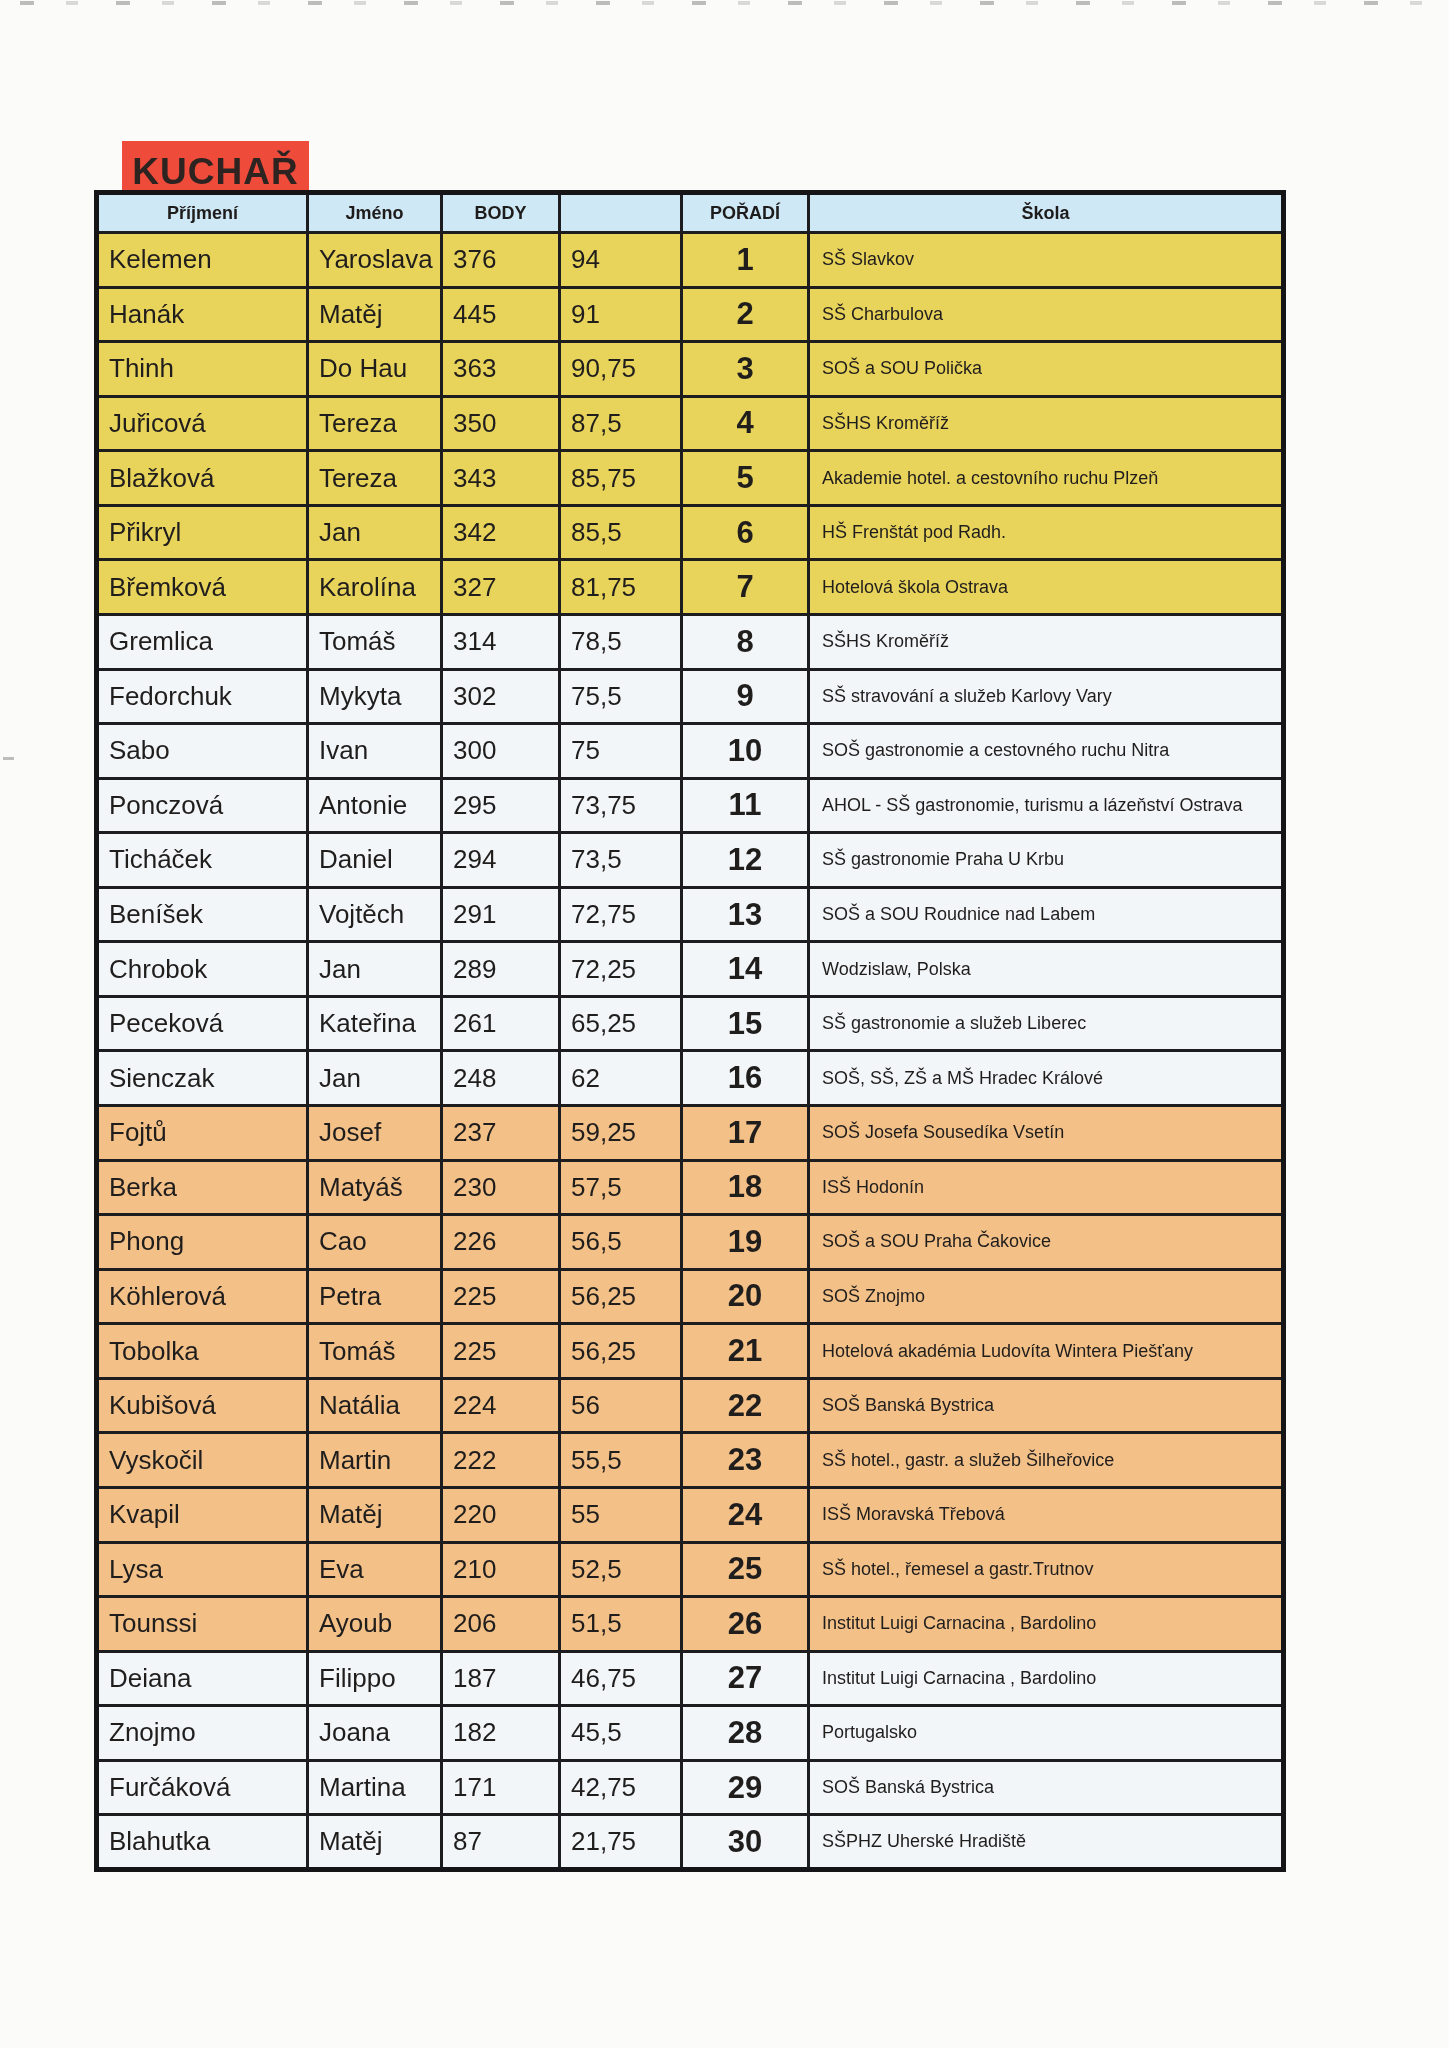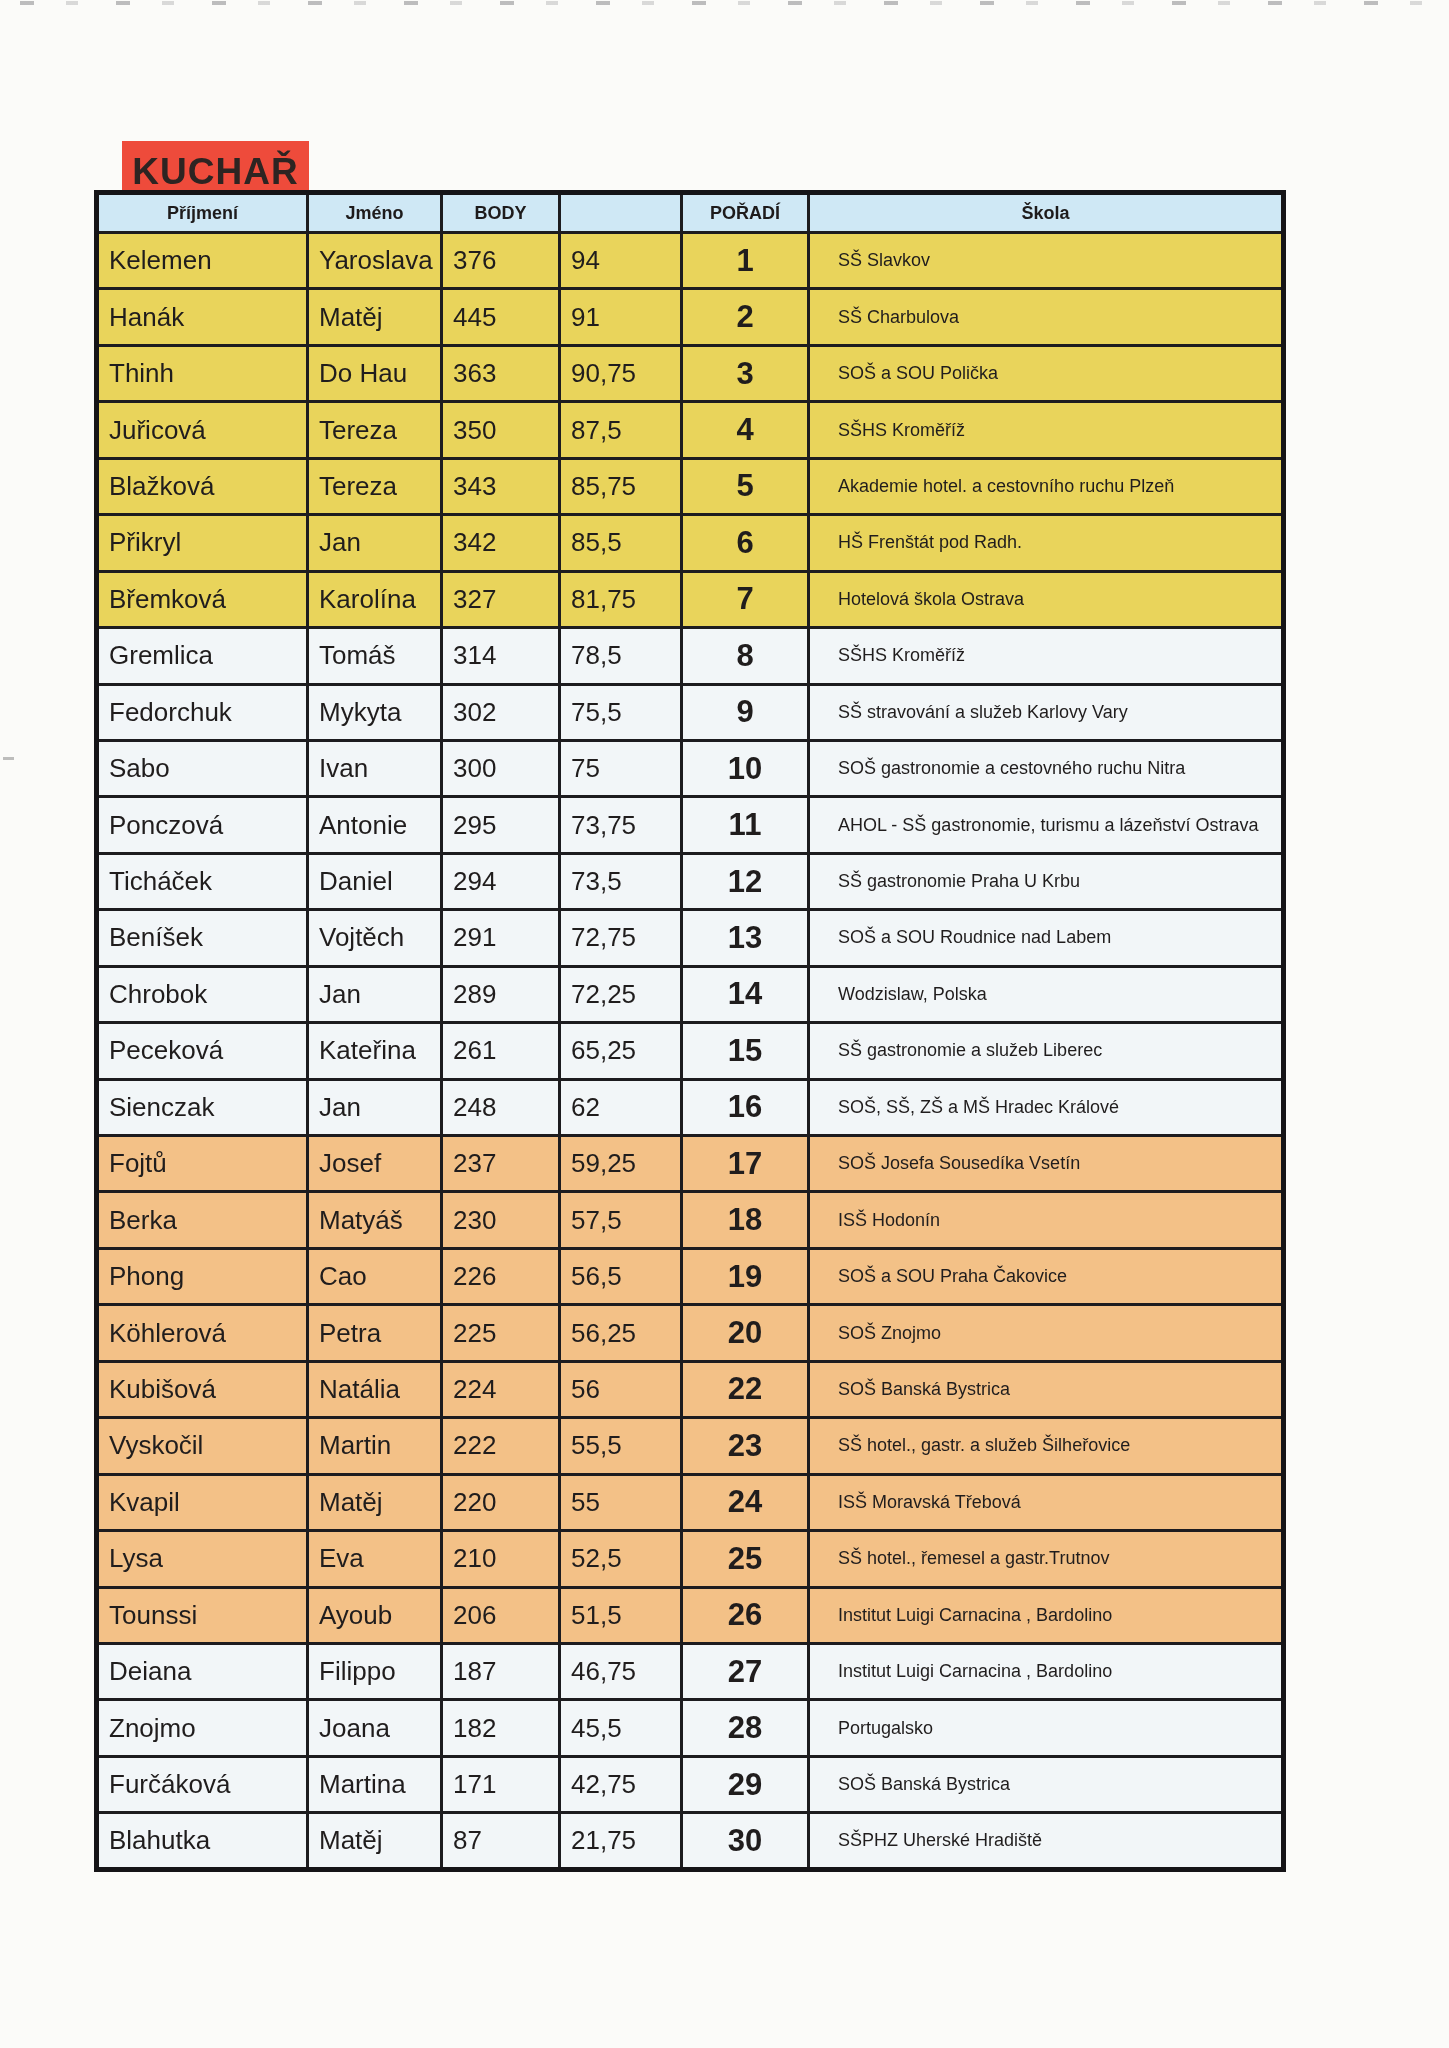--- a/index.html
+++ b/index.html
@@ -57,21 +57,21 @@
     padding:2px 4px;color:#1e1b1b;
   }
   .results tbody tr{height:54px;}
   .results td{
     padding:2px 4px 2px 10px;
     font-size:26px;vertical-align:middle;color:var(--ink);
   }
   td.rank-cell{
     text-align:center;font-weight:bold;font-size:31px;padding-left:4px;
   }
-  td.school-cell{font-size:18px;padding-left:28px;}
+  td.school-cell{font-size:18px;padding-left:12px;}
   tr.band-yellow td{background:var(--band-yellow);}
   tr.band-white td{background:var(--band-white);}
   tr.band-orange td{background:var(--band-orange);}
 </style>
 </head>
 <body>
 
 <div class="page">
   <div class="scan-top"></div>
   <div class="scan-mark-left"></div>
@@ -252,20 +252,28 @@
   </tr>
         <tr class="band-orange">
     <td>Köhlerová</td>
     <td>Petra</td>
     <td>225</td>
     <td>56,25</td>
     <td class="rank-cell">20</td>
     <td class="school-cell">SOŠ Znojmo</td>
   </tr>
         <tr class="band-orange">
+    <td>Tobolka</td>
+    <td>Tomáš</td>
+    <td>225</td>
+    <td>56,25</td>
+    <td class="rank-cell">21</td>
+    <td class="school-cell">Hotelová akadémia Ludovíta Wintera Piešťany</td>
+  </tr>
+        <tr class="band-orange">
     <td>Kubišová</td>
     <td>Natália</td>
     <td>224</td>
     <td>56</td>
     <td class="rank-cell">22</td>
     <td class="school-cell">SOŠ Banská Bystrica</td>
   </tr>
         <tr class="band-orange">
     <td>Vyskočil</td>
     <td>Martin</td>

